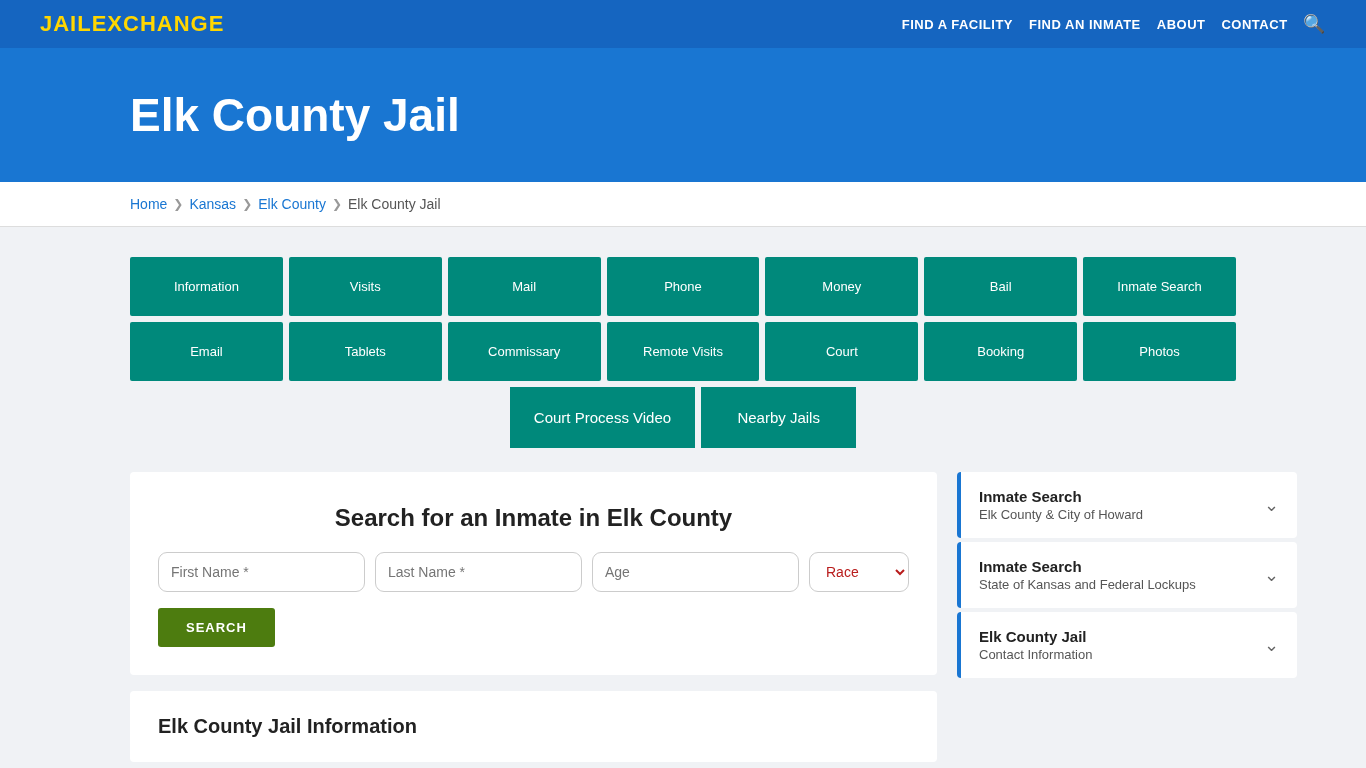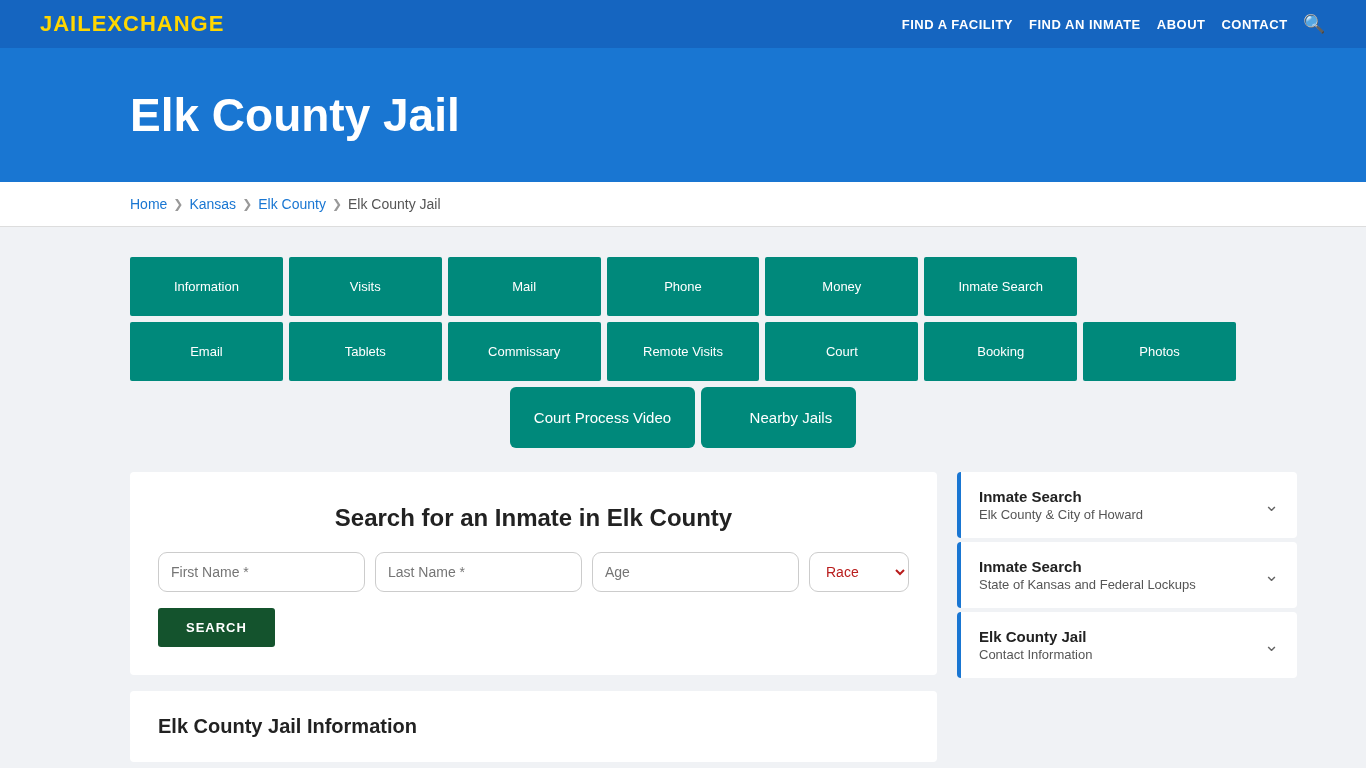--- a/index.html
+++ b/index.html
@@ -116,22 +116,22 @@
       white-space: nowrap;
     }
     .nav-btn-wide {
       background: #00897b;
       color: white;
       border: none;
       padding: 22px 24px;
       font-size: 15px;
       font-weight: 500;
       cursor: pointer;
-      text-align: right;
-      border-radius: 6px;
+      text-align: center;
+      border-radius: 0;
       min-width: 155px;
     }
 
     
     .content-layout {
       display: flex;
       gap: 20px;
       align-items: flex-start;
     }
 
@@ -160,21 +160,21 @@
       padding: 10px 12px;
       font-size: 14px;
       flex: 1;
       color: #b91c1c;
       background: white;
     }
     .search-fields select {
       flex: 1.2;
     }
     .search-btn {
-      background: #14532d;
+      background: #4d7c0f;
       color: white;
       border: none;
       padding: 12px 28px;
       font-size: 13px;
       font-weight: 700;
       letter-spacing: 1px;
       text-transform: uppercase;
       cursor: pointer;
       border-radius: 3px;
     }
@@ -262,20 +262,21 @@
 </div>
 
 <div class="main">
 
   <div class="nav-buttons">
     <button class="nav-btn">Information</button>
     <button class="nav-btn">Visits</button>
     <button class="nav-btn">Mail</button>
     <button class="nav-btn">Phone</button>
     <button class="nav-btn">Money</button>
+    <button class="nav-btn">Bail</button>
     <button class="nav-btn">Inmate Search</button>
   </div>
 
   <div class="nav-buttons-row2">
     <button class="nav-btn">Email</button>
     <button class="nav-btn">Tablets</button>
     <button class="nav-btn">Commissary</button>
     <button class="nav-btn">Remote Visits</button>
     <button class="nav-btn">Court</button>
     <button class="nav-btn">Booking</button>

